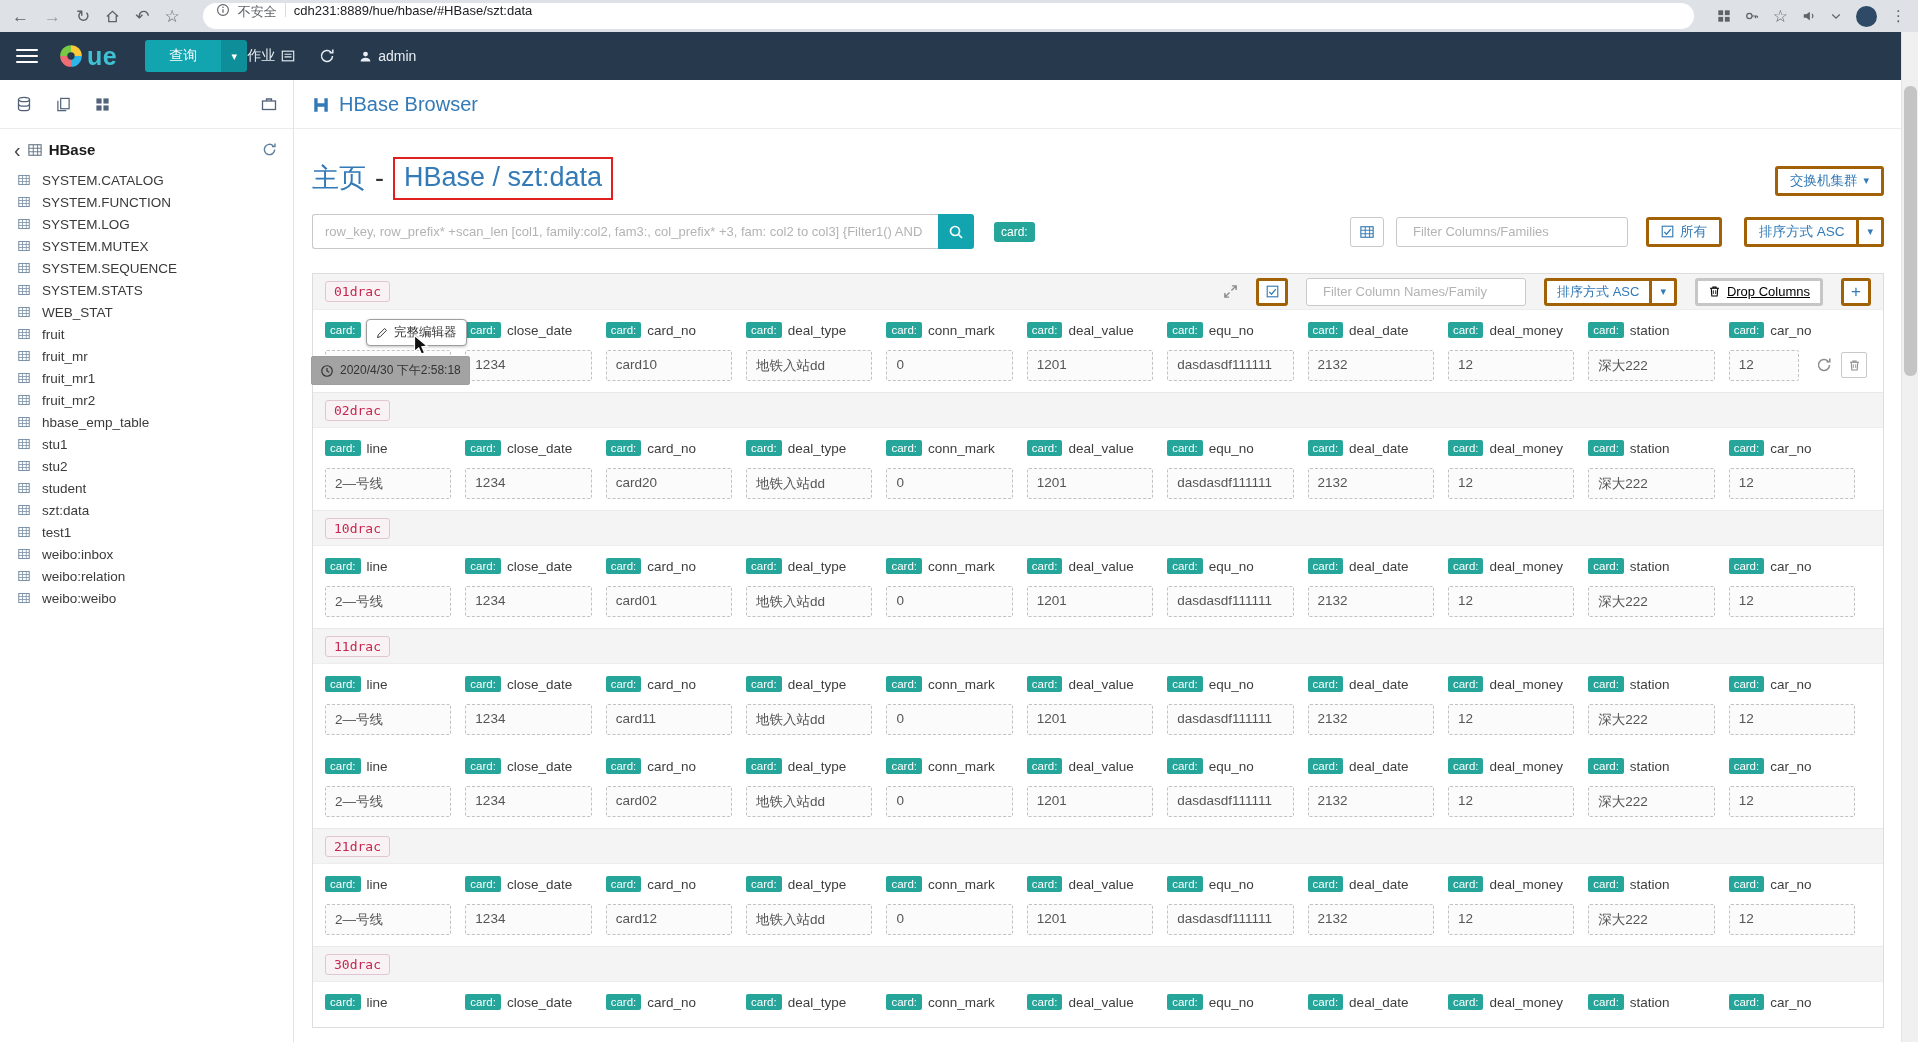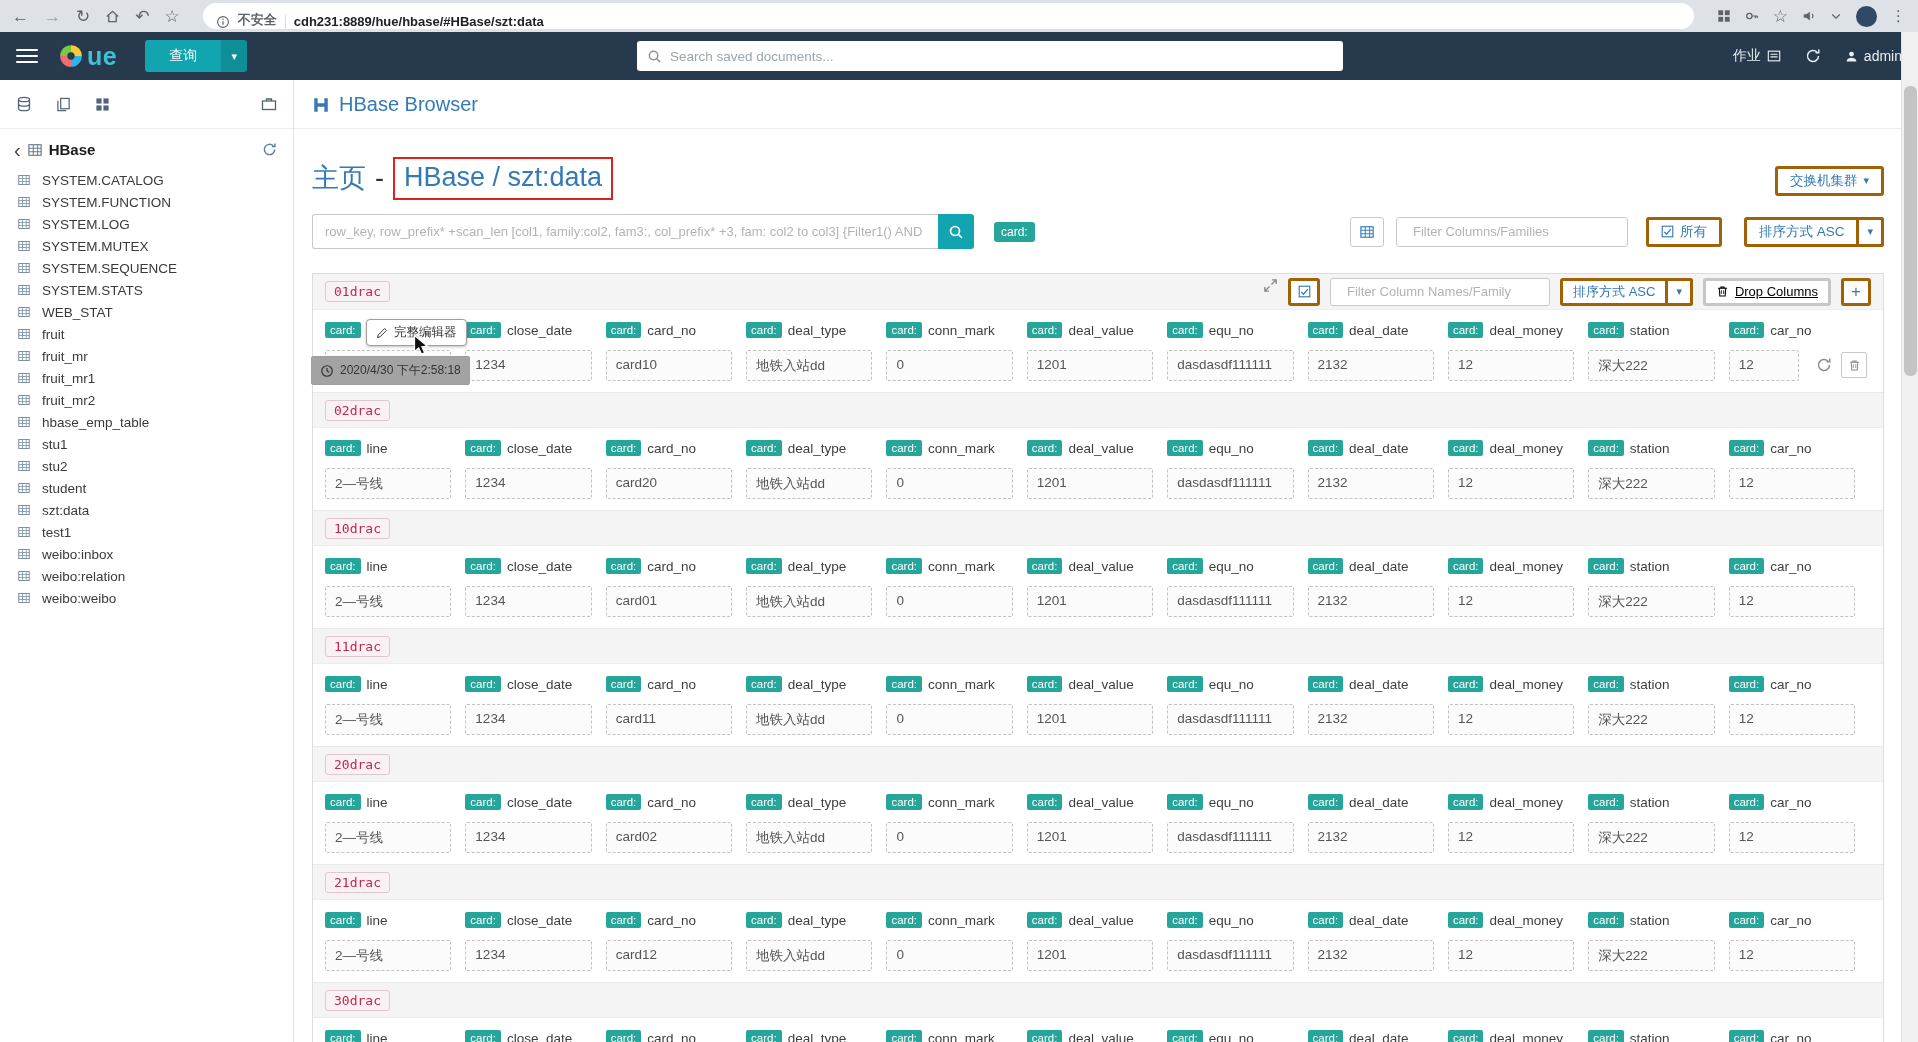--- a/index.html
+++ b/index.html
@@ -5,21 +5,21 @@
   * { margin:0; padding:0; box-sizing:border-box; }
   html,body { width:1918px; height:1042px; }
   body { font-family:"Liberation Sans","DejaVu Sans",sans-serif; background:#fff; overflow:hidden; position:relative; color:#333; font-size:14px; }
   svg { display:block; }
   input { font-family:inherit; }
 
   
   .chrome { height:32px; background:#dee1e6; display:flex; align-items:center; padding:0 12px; gap:15px; color:#5f6368; }
   .nav-glyph { font-size:17px; line-height:1; color:#5f6368; cursor:pointer; }
   .nav-glyph.dis { color:#9aa0a6; }
-  .omnibox { flex:1; height:26px; background:#fff; border-radius:13px; display:flex; align-items:flex-end; padding:0 13px; gap:8px; font-size:13px; margin:0 8px;font-weight:bold; }
+  .omnibox { flex:1; height:26px; background:#fff; border-radius:13px; display:flex; align-items:flex-start; padding:0 13px; gap:8px; font-size:13px; margin:0 8px; }
   .omnibox .sec { color:#5f6368; }
   .omnibox .vdiv { width:1px; height:14px; background:#dadce0; }
   .omnibox .url { color:#202124; }
   .chrome-right { display:flex; align-items:center; gap:14px; }
   .avatar { width:21px; height:21px; border-radius:50%; background:#2e4a66; }
   .dots { font-size:15px; color:#5f6368; }
 
   
   .navbar { height:48px; background:#273a4d; display:flex; align-items:center; padding:0 16px; }
   .burger { width:22px; display:flex; flex-direction:column; gap:4px; margin-right:20px; cursor:pointer; }
@@ -82,21 +82,21 @@
   .group + .group .group-bar { border-top:1px solid #e9e9e9; }
   .row-key { font-family:"DejaVu Sans Mono","Liberation Mono",monospace; font-size:13px; color:#c7254e; background:#f9f2f4; border:1px solid #e0c7cf; border-radius:3px; padding:2px 8px; cursor:pointer; }
   .group-body { position:relative; padding:6px 28px 11px 12px; }
   .grid-row { display:grid; grid-template-columns:repeat(11,1fr); gap:14px; }
   .col-head { font-size:13.5px; color:#3e3e3e; white-space:nowrap; overflow:hidden; display:flex; align-items:center; gap:6px; height:28px; cursor:pointer; }
   .fam-badge { background:#26a69a; color:#fff; font-size:11.5px; padding:2px 5px; border-radius:2px; flex:none; }
   .vals-row { margin-top:6px; position:relative; }
   .val-cell { height:31px; border:1px dashed #c2c2c2; background:#fbfbfb; border-radius:2px; padding:6px 9px; font-size:13.5px; color:#555; white-space:nowrap; overflow:hidden; cursor:text; }
   .val-cell.short { width:calc(100% - 56px); }
 
-  .gbar-tools { margin-left:auto; display:flex; align-items:flex-start; gap:10px; }
+  .gbar-tools { margin-left:auto; display:flex; align-items:center; gap:18px; }
   .btn-sm { height:28px; font-size:13px; padding:0 10px; }
   .btn-o.sq { width:32px; padding:0; justify-content:center; }
   .filter-sm { width:220px; height:28px; }
   .btn-dis { border-color:#c6c6c6; color:#000000;text-decoration:underline; }
   .plus-btn { width:30px; padding:0; justify-content:center; font-size:17px; }
   .expand-ic { color:#8a8a8a; cursor:pointer; }
 
   .row-actions { position:absolute; right:-12px; top:2px; display:flex; align-items:center; gap:9px; }
   .act { color:#8c8c8c; cursor:pointer; }
   .trash-act { border:1px solid #c9c9c9; border-radius:2px; width:26px; height:26px; display:flex; align-items:center; justify-content:center; background:#fff; }
@@ -179,29 +179,20 @@
       <path d="M12 12 L12 22 A10 10 0 0 1 2 12 Z" fill="#ee6e73"></path>
       <path d="M12 12 L2 12 A10 10 0 0 1 12 2 Z" fill="#7ac943"></path>
       <circle cx="12" cy="12" r="3.4" fill="#273a4d"></circle>
     </svg>
     <span class="logo-text">ue</span>
   </div>
   <div class="query-btn">
     <span class="query-main">查询</span>
     <span class="query-caret">▾</span>
   </div>
-  <div class="nav-search">
-    <span>
-      <svg viewBox="0 0 16 16" width="15" height="15">
-          <circle cx="7" cy="7" r="4.5" fill="none" stroke="currentColor" stroke-width="1.6"></circle>
-          <line x1="10.5" y1="10.5" x2="14" y2="14" stroke="currentColor" stroke-width="1.6"></line>
-        </svg>
-    </span>
-    <input placeholder="Search saved documents..." style="">
-  </div>
   <div class="nav-right">
     <span class="itm">
       <span>作业</span>
       <svg viewBox="0 0 16 16" width="14" height="14">
           <rect x="1.5" y="2.5" width="13" height="11" fill="none" stroke="currentColor" stroke-width="1.3"></rect>
           <path d="M4 6h8M4 9h8" stroke="currentColor" stroke-width="1.2"></path>
         </svg>
     </span>
     <span class="itm">
       <svg viewBox="0 0 16 16" width="16" height="16">
@@ -833,23 +824,20 @@
                 <div class="val-cell">1201</div>
                 <div class="val-cell">dasdasdf111111</div>
                 <div class="val-cell">2132</div>
                 <div class="val-cell">12</div>
                 <div class="val-cell">深大222</div>
                 <div class="val-cell">12</div>
               </div>
             </div>
           </div>
           <div class="group">
-            <div class="group-bar">
-              <span class="row-key">20drac</span>
-            </div>
             <div class="group-body">
               <div class="grid-row">
                 <div class="col-head">
                   <span class="fam-badge">card:</span>
                   <span>line</span>
                 </div>
                 <div class="col-head">
                   <span class="fam-badge">card:</span>
                   <span>close_date</span>
                 </div>

